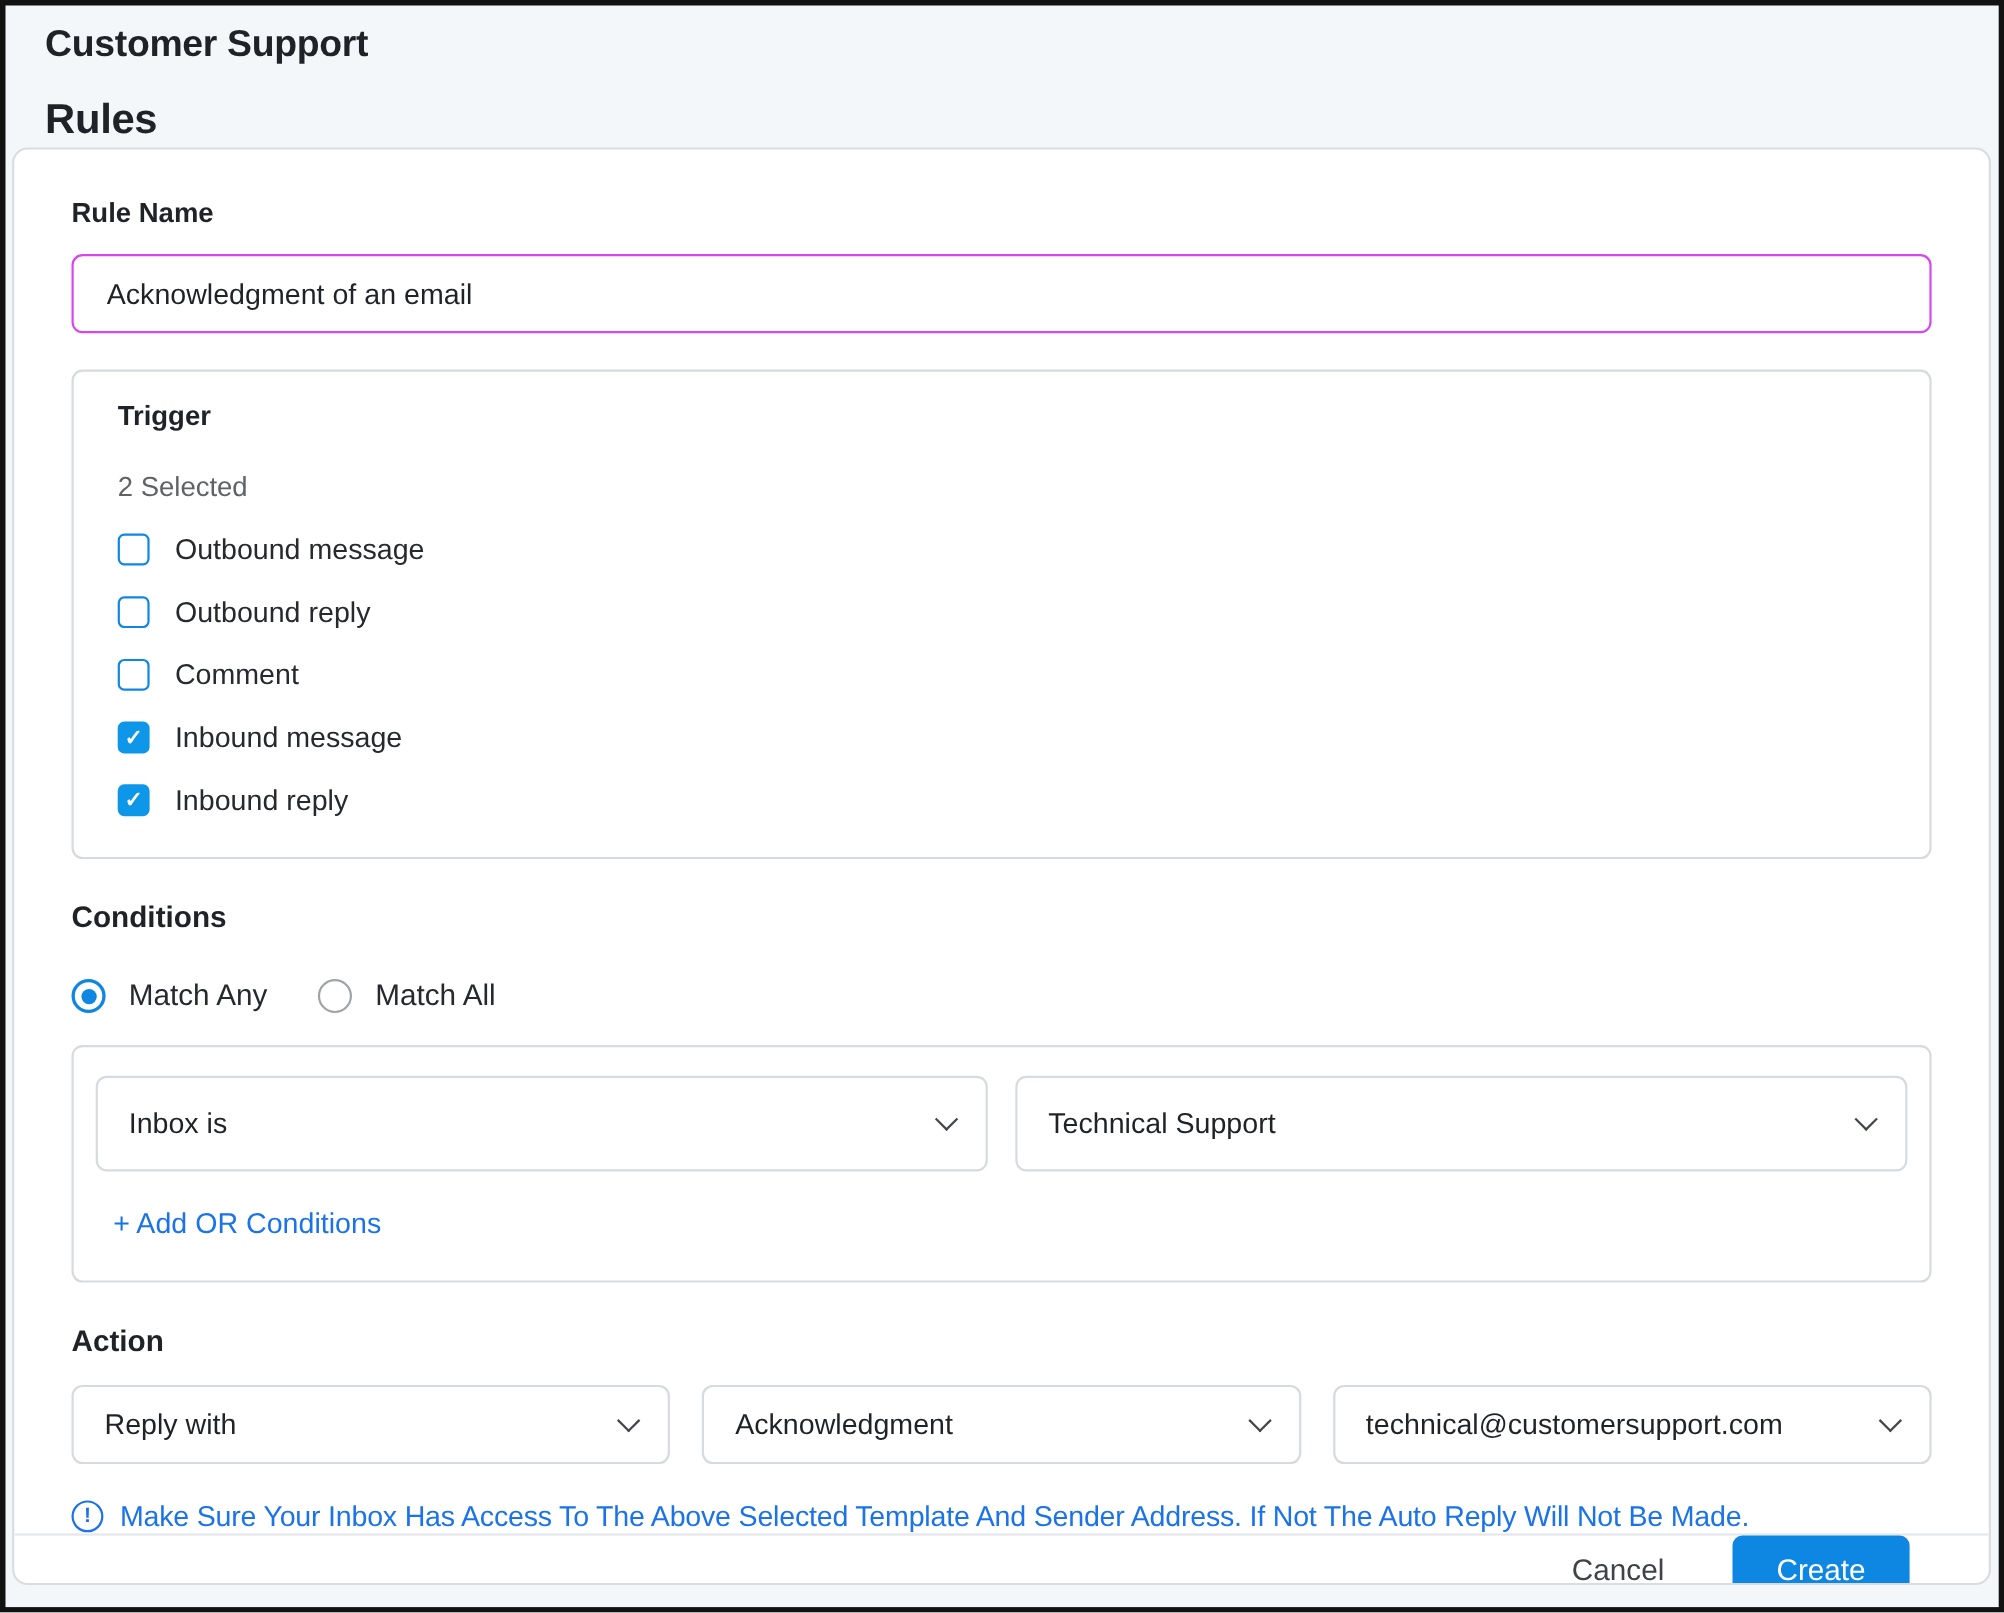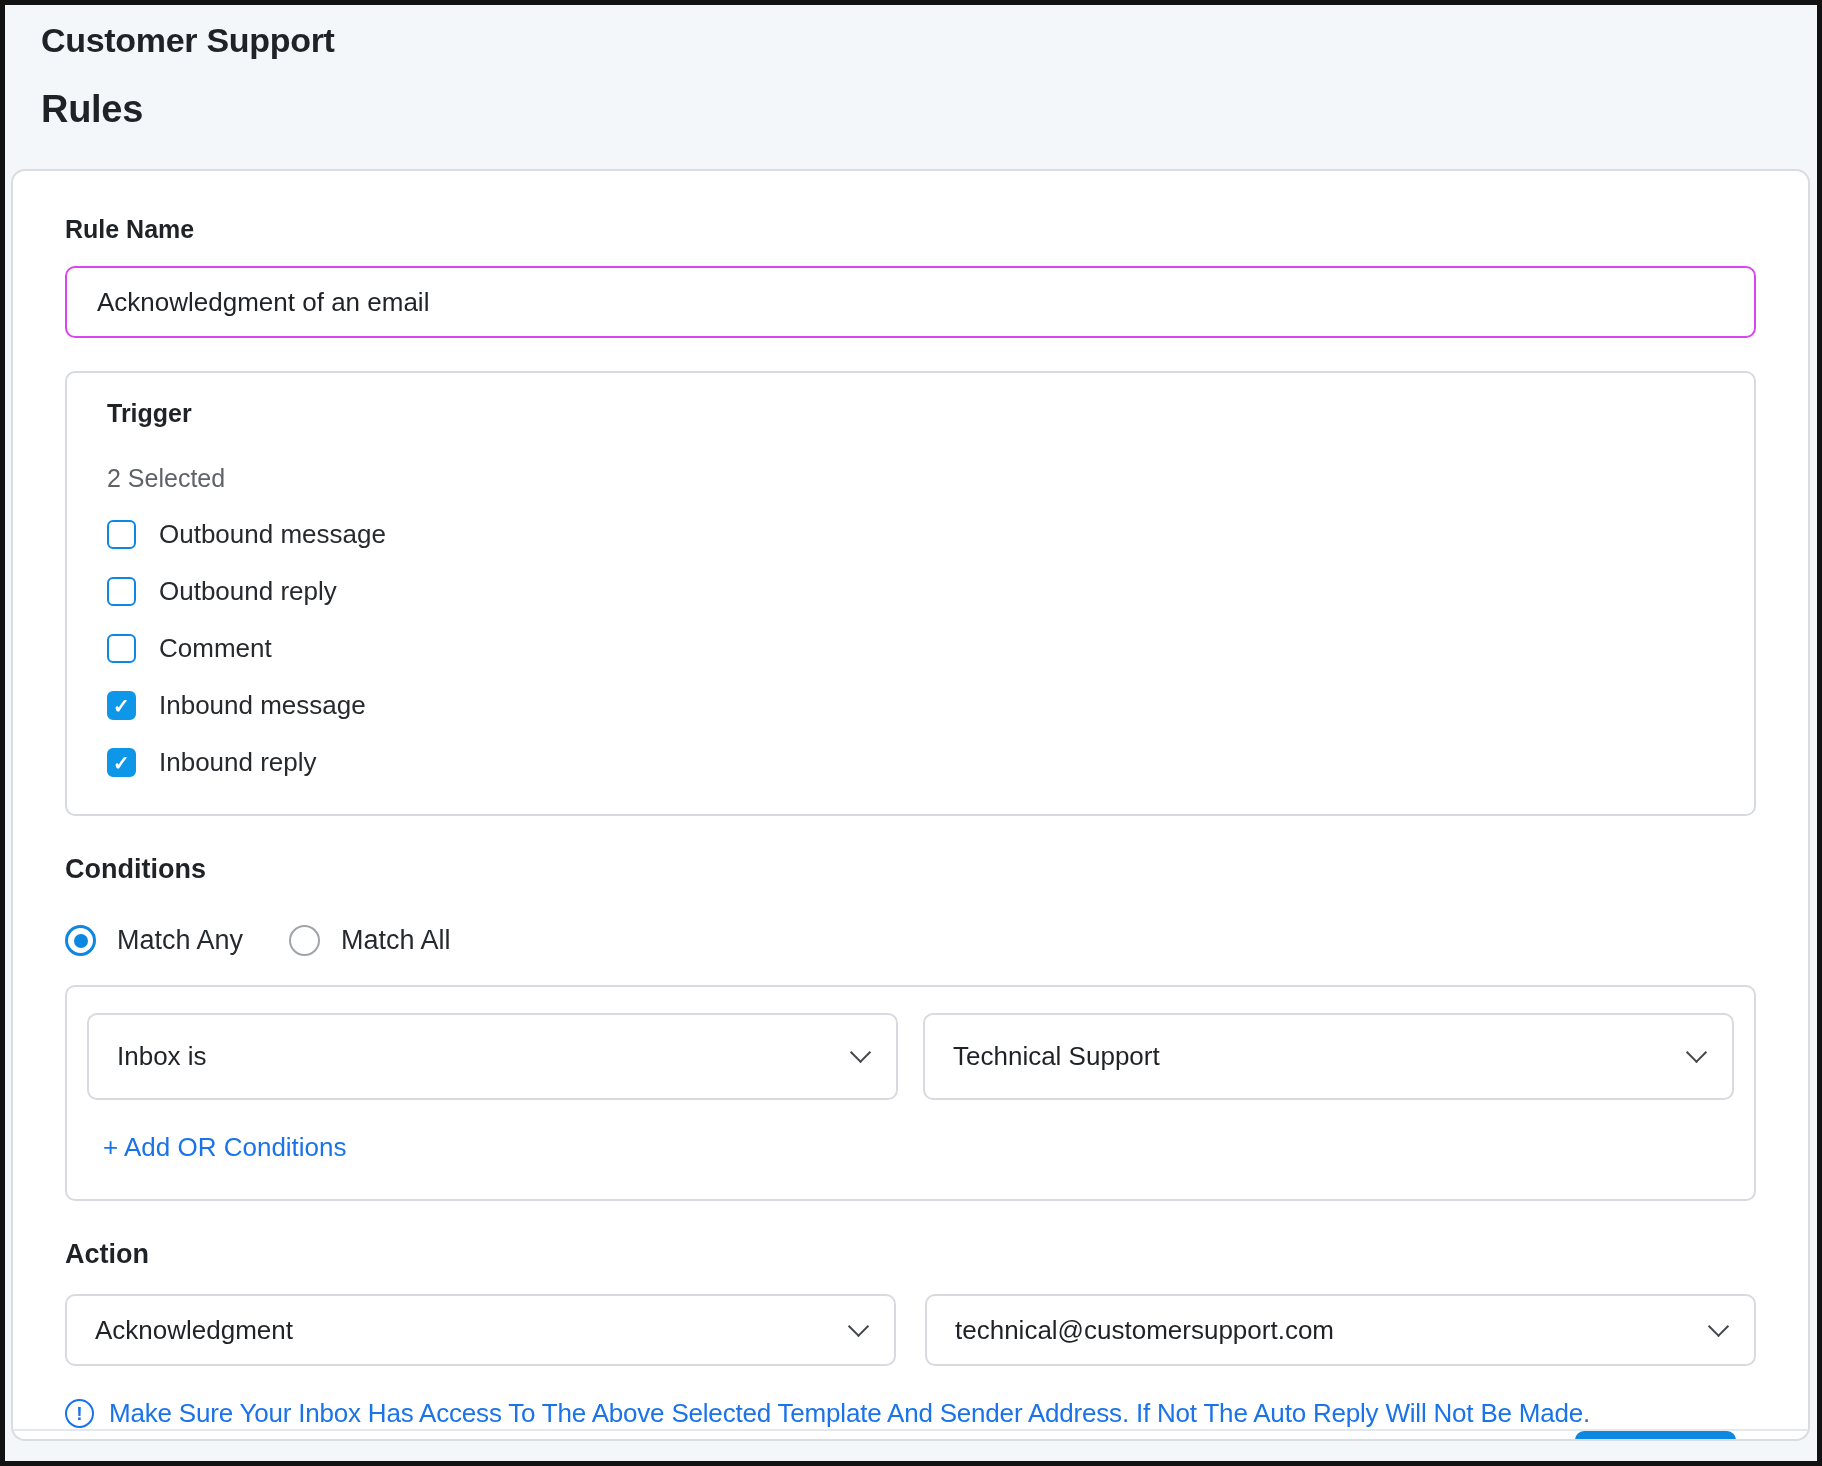--- a/index.html
+++ b/index.html
@@ -1,20 +1,20 @@
 <!DOCTYPE html>
 <html><head>
 <meta charset="utf-8">
 <style>
   html,body{margin:0;padding:0;}
   body{width:1822px;height:1466px;font-family:"Liberation Sans",sans-serif;color:#202428;}
   .frame{width:100%;height:100%;box-sizing:border-box;border:5px solid #121212;background:#f3f7fa;overflow:hidden;display:flex;flex-direction:column;}
 
   
-  .page-header{padding:16px 36px 0 36px;height:164px;box-sizing:border-box;}
+  .page-header{padding:16px 36px 0 36px;height:129px;box-sizing:border-box;}
   .page-title{font-size:34px;font-weight:700;letter-spacing:-0.3px;color:#1f2226;}
   .page-subtitle{font-size:38px;font-weight:700;letter-spacing:-0.3px;color:#1f2226;margin-top:28px;}
 
   
   .card{flex:1;margin:0 7px 20px 6px;background:#ffffff;border:2px solid #d9dde2;border-radius:14px;
         display:flex;flex-direction:column;overflow:hidden;}
   .card-body{flex:1;padding:44px 52px 0 52px;}
 
   .field-label{font-size:25px;font-weight:700;color:#1f2226;margin-bottom:22px;}
   .text-input{display:block;width:100%;box-sizing:border-box;height:72px;border:2px solid #d946ef;border-radius:10px;
@@ -144,20 +144,24 @@
             </div>
           </div>
 
         <div class="add-link">+ Add OR Conditions</div>
       </div>
 
       <div class="section-label">Action</div>
 
       <div class="action-row">
 
+          <div class="select">
+            <span>Reply with</span>
+            <span class="chevron"></span>
+          </div>
 
           <div class="select">
             <span>Acknowledgment</span>
             <span class="chevron"></span>
           </div>
 
           <div class="select">
             <span>technical@customersupport.com</span>
             <span class="chevron"></span>
           </div>

